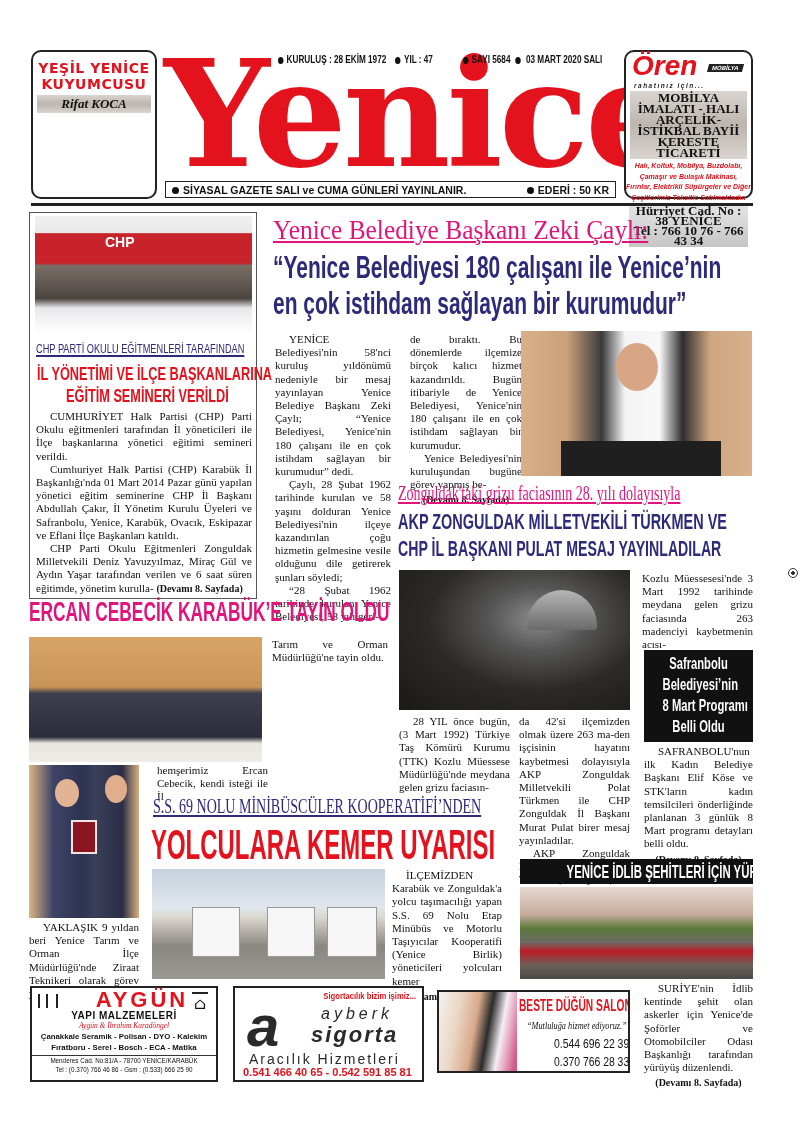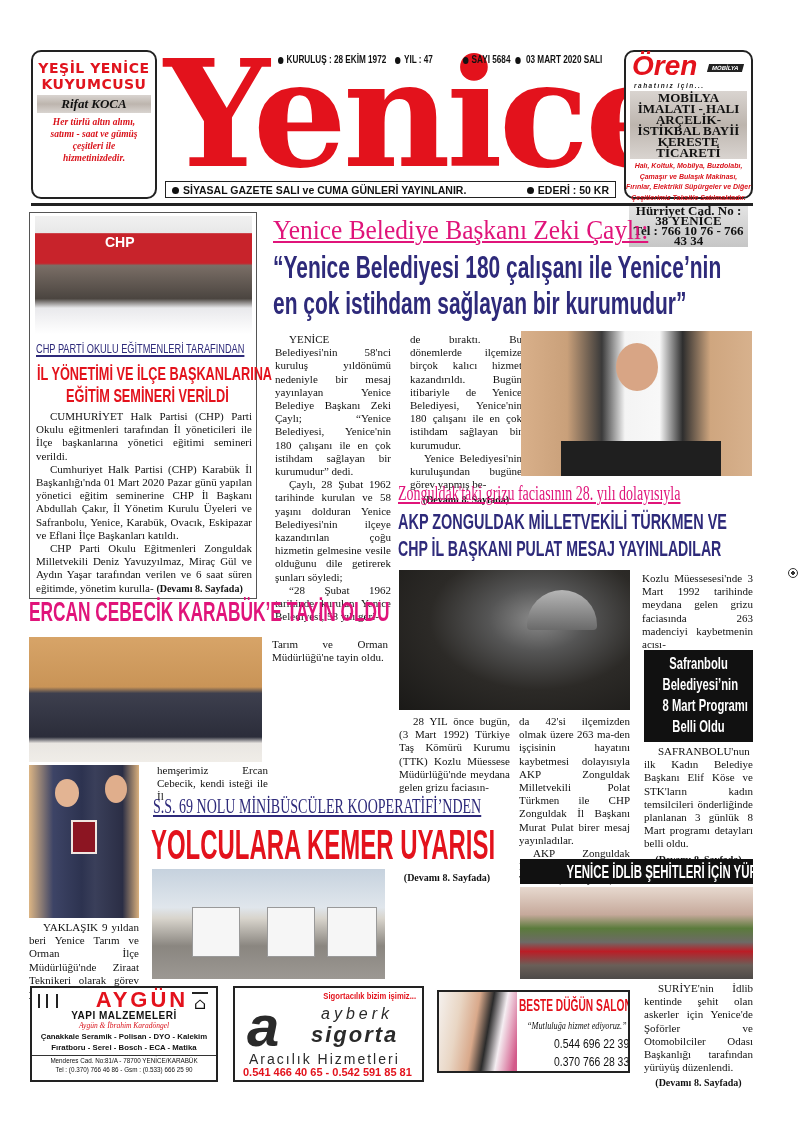--- a/index.html
+++ b/index.html
@@ -35,26 +35,20 @@
   .black-box { background: #111; color: #fff; text-align: center; }
   .ad-rect { border: 2px solid #222; background: #fff; }
 </style>
 </head>
 <body>
 
 <div class="abs ad-box" style="left:31px; top:50px; width:126px; height:149px;">
   <div class="ad-left-title" style="margin-top:8px;">YEŞİL YENİCE</div>
   <div class="ad-left-title">KUYUMCUSU</div>
   <div class="grey-band serif" style="margin:3px 4px 0; height:18px; line-height:18px; font-style:italic; font-weight:bold; font-size:13px;">Rifat KOCA</div>
-  <div class="red-italic" style="font-size:9.5px; line-height:12px; margin-top:3px;">
-    <div>Her türlü altın alımı,</div>
-    <div>satımı - saat ve gümüş</div>
-    <div>çeşitleri ile</div>
-    <div>hizmetinizdedir.</div>
-  </div>
 </div>
 
 <div class="abs logo" style="left:164px; top:40px;">Yenice</div>
 
 <div class="abs meta-line" style="left:278px; top:53px;">
   <span class="dot"></span><span>KURULUŞ : 28 EKİM 1972</span>
   &nbsp;&nbsp;&nbsp;<span class="dot"></span><span>YIL : 47</span>
 </div>
 <div class="abs meta-line" style="left:463px; top:53px;">
   <span class="dot"></span><span>SAYI 5684</span>
@@ -93,21 +87,21 @@
 
 <div class="abs" style="left:29px; top:212px; width:228px; height:387px; border:1.5px solid #555;"></div>
 <div class="abs photo" style="left:35px; top:216px; width:217px; height:118px; background:linear-gradient(180deg,#f1f1f1 0%,#e8e8e8 14%,#c8232b 15%,#c8232b 40%,#7a6e66 42%,#4b4540 70%,#e9e9ec 78%,#ffffff 100%);">
   <span class="abs sans" style="left:70px; top:18px; color:#fff; font-weight:bold; font-size:14px;">CHP</span>
 </div>
 <div class="abs cond kicker-u headline-blue" style="left:36px; top:341px; width:300px; font-size:13px; transform:scaleX(0.71); white-space:nowrap; font-weight:normal;">CHP PARTİ OKULU EĞİTMENLERİ TARAFINDAN</div>
 <div class="abs cond headline-red" style="left:37px; top:363px; width:320px; font-size:19px; transform:scaleX(0.67); white-space:nowrap;">İL YÖNETİMİ VE İLÇE BAŞKANLARINA</div>
 <div class="abs cond headline-red" style="left:66px; top:385px; width:260px; font-size:19px; transform:scaleX(0.67); white-space:nowrap;">EĞİTİM SEMİNERİ VERİLDİ</div>
 <div class="abs body-text" style="left:36px; top:410px; width:216px;">
   <p>CUMHURİYET Halk Partisi (CHP) Parti Okulu eğitmenleri tarafından İl yöneticileri ile İlçe başkanlarına yönetici eğitimi semineri verildi.</p>
-  <p>Cumhuriyet Halk Partisi (CHP) Karabük İl Başkanlığı'nda 01 Mart 2020 Pazar günü yapılan yönetici eğitim seminerine CHP İl Başkanı Abdullah Çakır, İl Yönetim Kurulu Üyeleri ve Safranbolu, Yenice, Karabük, Ovacık, Eskipazar ve Eflani İlçe Başkanları katıldı.</p>
+  <p>Cumhuriyet Halk Partisi (CHP) Karabük İl Başkanlığı'nda 01 Mart 2014 Pazar günü yapılan yönetici eğitim seminerine CHP İl Başkanı Abdullah Çakır, İl Yönetim Kurulu Üyeleri ve Safranbolu, Yenice, Karabük, Ovacık, Eskipazar ve Eflani İlçe Başkanları katıldı.</p>
   <p><span>CHP Parti Okulu Eğitmenleri Zonguldak Milletvekili Deniz Yavuzyılmaz, Miraç Gül ve Aydın Yaşar tarafından verilen ve 6 saat süren eğitimde, yönetim kurulla-</span> <b style="font-size:10px;">(Devamı 8. Sayfada)</b></p>
 </div>
 
 <div class="abs serif kicker-u headline-pink" style="left:273px; top:215px; font-size:27px; line-height:30px; white-space:nowrap; transform:scaleX(0.94); transform-origin:left top;">Yenice Belediye Başkanı Zeki Çaylı:</div>
 <div class="abs cond headline-blue" style="left:273px; top:250px; font-size:32px; line-height:34px; white-space:nowrap; transform:scaleX(0.655);">“Yenice Belediyesi 180 çalışanı ile Yenice’nin</div>
 <div class="abs cond headline-blue" style="left:273px; top:286px; font-size:32px; line-height:34px; white-space:nowrap; transform:scaleX(0.655);">en çok istihdam sağlayan bir kurumudur”</div>
 
 <div class="abs body-text" style="left:275px; top:333px; width:116px;">
   <p>YENİCE Belediyesi'nin 58'nci kuruluş yıldönümü nedeniyle bir mesaj yayınlayan Yenice Belediye Başkanı Zeki Çaylı; “Yenice Belediyesi, Yenice'nin 180 çalışanı ile en çok istihdam sağlayan bir kurumudur” dedi.</p>
   <p>Çaylı, 28 Şubat 1962 tarihinde kurulan ve 58 yaşını dolduran Yenice Belediyesi'nin ilçeye kazandırılan çoğu hizmetin gelmesine vesile olduğunu dile getirerek şunları söyledi;</p>
@@ -171,20 +165,21 @@
 </div>
 
 <div class="abs serif kicker-u headline-blue" style="left:153px; top:795px; font-size:20px; line-height:22px; white-space:nowrap; transform:scaleX(0.7); transform-origin:left top;">S.S. 69 NOLU MİNİBÜSCÜLER KOOPERATİFİ’NDEN</div>
 <div class="abs cond headline-red" style="left:151px; top:823px; font-size:42px; line-height:44px; white-space:nowrap; transform:scaleX(0.57);">YOLCULARA KEMER UYARISI</div>
 <div class="abs photo" style="left:152px; top:869px; width:233px; height:110px; background:linear-gradient(180deg,#c6d2de 0%,#e0e6ec 35%,#d8d4cc 45%,#8a8680 70%,#9c9893 100%);">
   <div class="abs" style="left:40px; top:38px; width:48px; height:50px; background:#f6f6f6; border:1px solid #999;"></div>
   <div class="abs" style="left:115px; top:38px; width:48px; height:50px; background:#f6f6f6; border:1px solid #999;"></div>
   <div class="abs" style="left:175px; top:38px; width:50px; height:50px; background:#f6f6f6; border:1px solid #999;"></div>
 </div>
 <div class="abs body-text" style="left:392px; top:869px; width:110px;">
+  <p>İLÇEMİZDEN Karabük ve Zonguldak'a yolcu taşımacılığı yapan S.S. 69 Nolu Etap Minübüs ve Motorlu Taşıyıcılar Kooperatifi (Yenice Birlik) yöneticileri yolcuları kemer</p>
   <span class="cont">(Devamı 8. Sayfada)</span>
 </div>
 
 <div class="abs black-box" style="left:520px; top:859px; width:233px; height:25px;">
   <div class="cond" style="font-size:19px; line-height:25px; white-space:nowrap; transform:scaleX(0.6); transform-origin:center top;">YENİCE İDLİB ŞEHİTLERİ İÇİN YÜRÜDÜ</div>
 </div>
 <div class="abs photo" style="left:520px; top:887px; width:233px; height:92px; background:linear-gradient(180deg,#e7d9cf 0%,#c6a99b 30%,#5b7b3c 45%,#6d6a66 60%,#bb1d26 70%,#6a5f58 85%,#4d4a48 100%);"></div>
 <div class="abs body-text" style="left:644px; top:982px; width:109px;">
   <p>SURİYE'nin İdlib kentinde şehit olan askerler için Yenice'de Şoförler ve Otomobilciler Odası Başkanlığı tarafından yürüyüş düzenlendi.</p>
   <span class="cont">(Devamı 8. Sayfada)</span>

